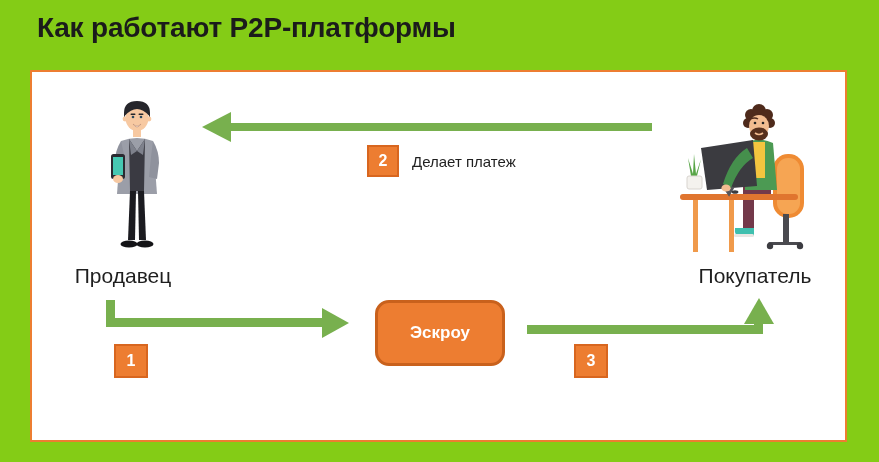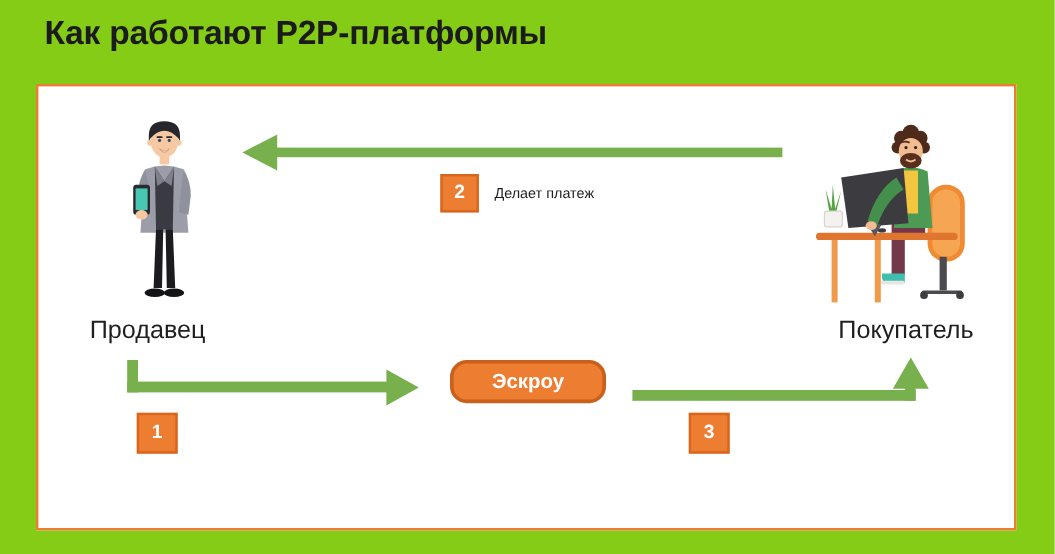--- a/index.html
+++ b/index.html
@@ -42,29 +42,29 @@
   .a3-h{left:495px;top:253px;width:236px;height:9px;}
   .a3-v{left:722px;top:244px;width:9px;height:18px;}
   .a3-head{left:712px;top:226px;border-left:15px solid transparent;
     border-right:15px solid transparent;border-bottom:26px solid var(--green);}
 
   
   .step{position:absolute;display:flex;}
   .badge{flex:0 0 auto;width:32px;height:32px;background:var(--orange);
     border:2px solid #D8661F;color:#fff;font-weight:700;font-size:16px;
     display:flex;align-items:center;justify-content:center;}
-  .step-text{font-size:12px;line-height:19px;white-space:pre-line;color:var(--text);}
+  .step-text{font-size:15px;line-height:19px;white-space:pre-line;color:var(--text);}
   .step-1{left:82px;top:272px;gap:16px;align-items:flex-start;}
   .step-1 .badge{width:34px;height:34px;}
   .step-2{left:335px;top:73px;gap:13px;align-items:center;}
   .step-3{left:542px;top:272px;gap:14px;align-items:flex-start;}
   .step-3 .badge{width:34px;height:34px;}
 
   
-  .escrow{position:absolute;left:343px;top:228px;width:130px;height:36px;
+  .escrow{position:absolute;left:343px;top:228px;width:130px;height:66px;
     background:var(--orange);border:3px solid var(--orange-dark);border-radius:14px;
     display:flex;align-items:center;justify-content:center;
     color:#fff;font-weight:700;font-size:17px;}
 
   .figure{position:absolute;}
   .fig-seller{left:58px;top:26px;}
   .fig-buyer{left:648px;top:26px;}
 </style>
 </head>
 <body>

